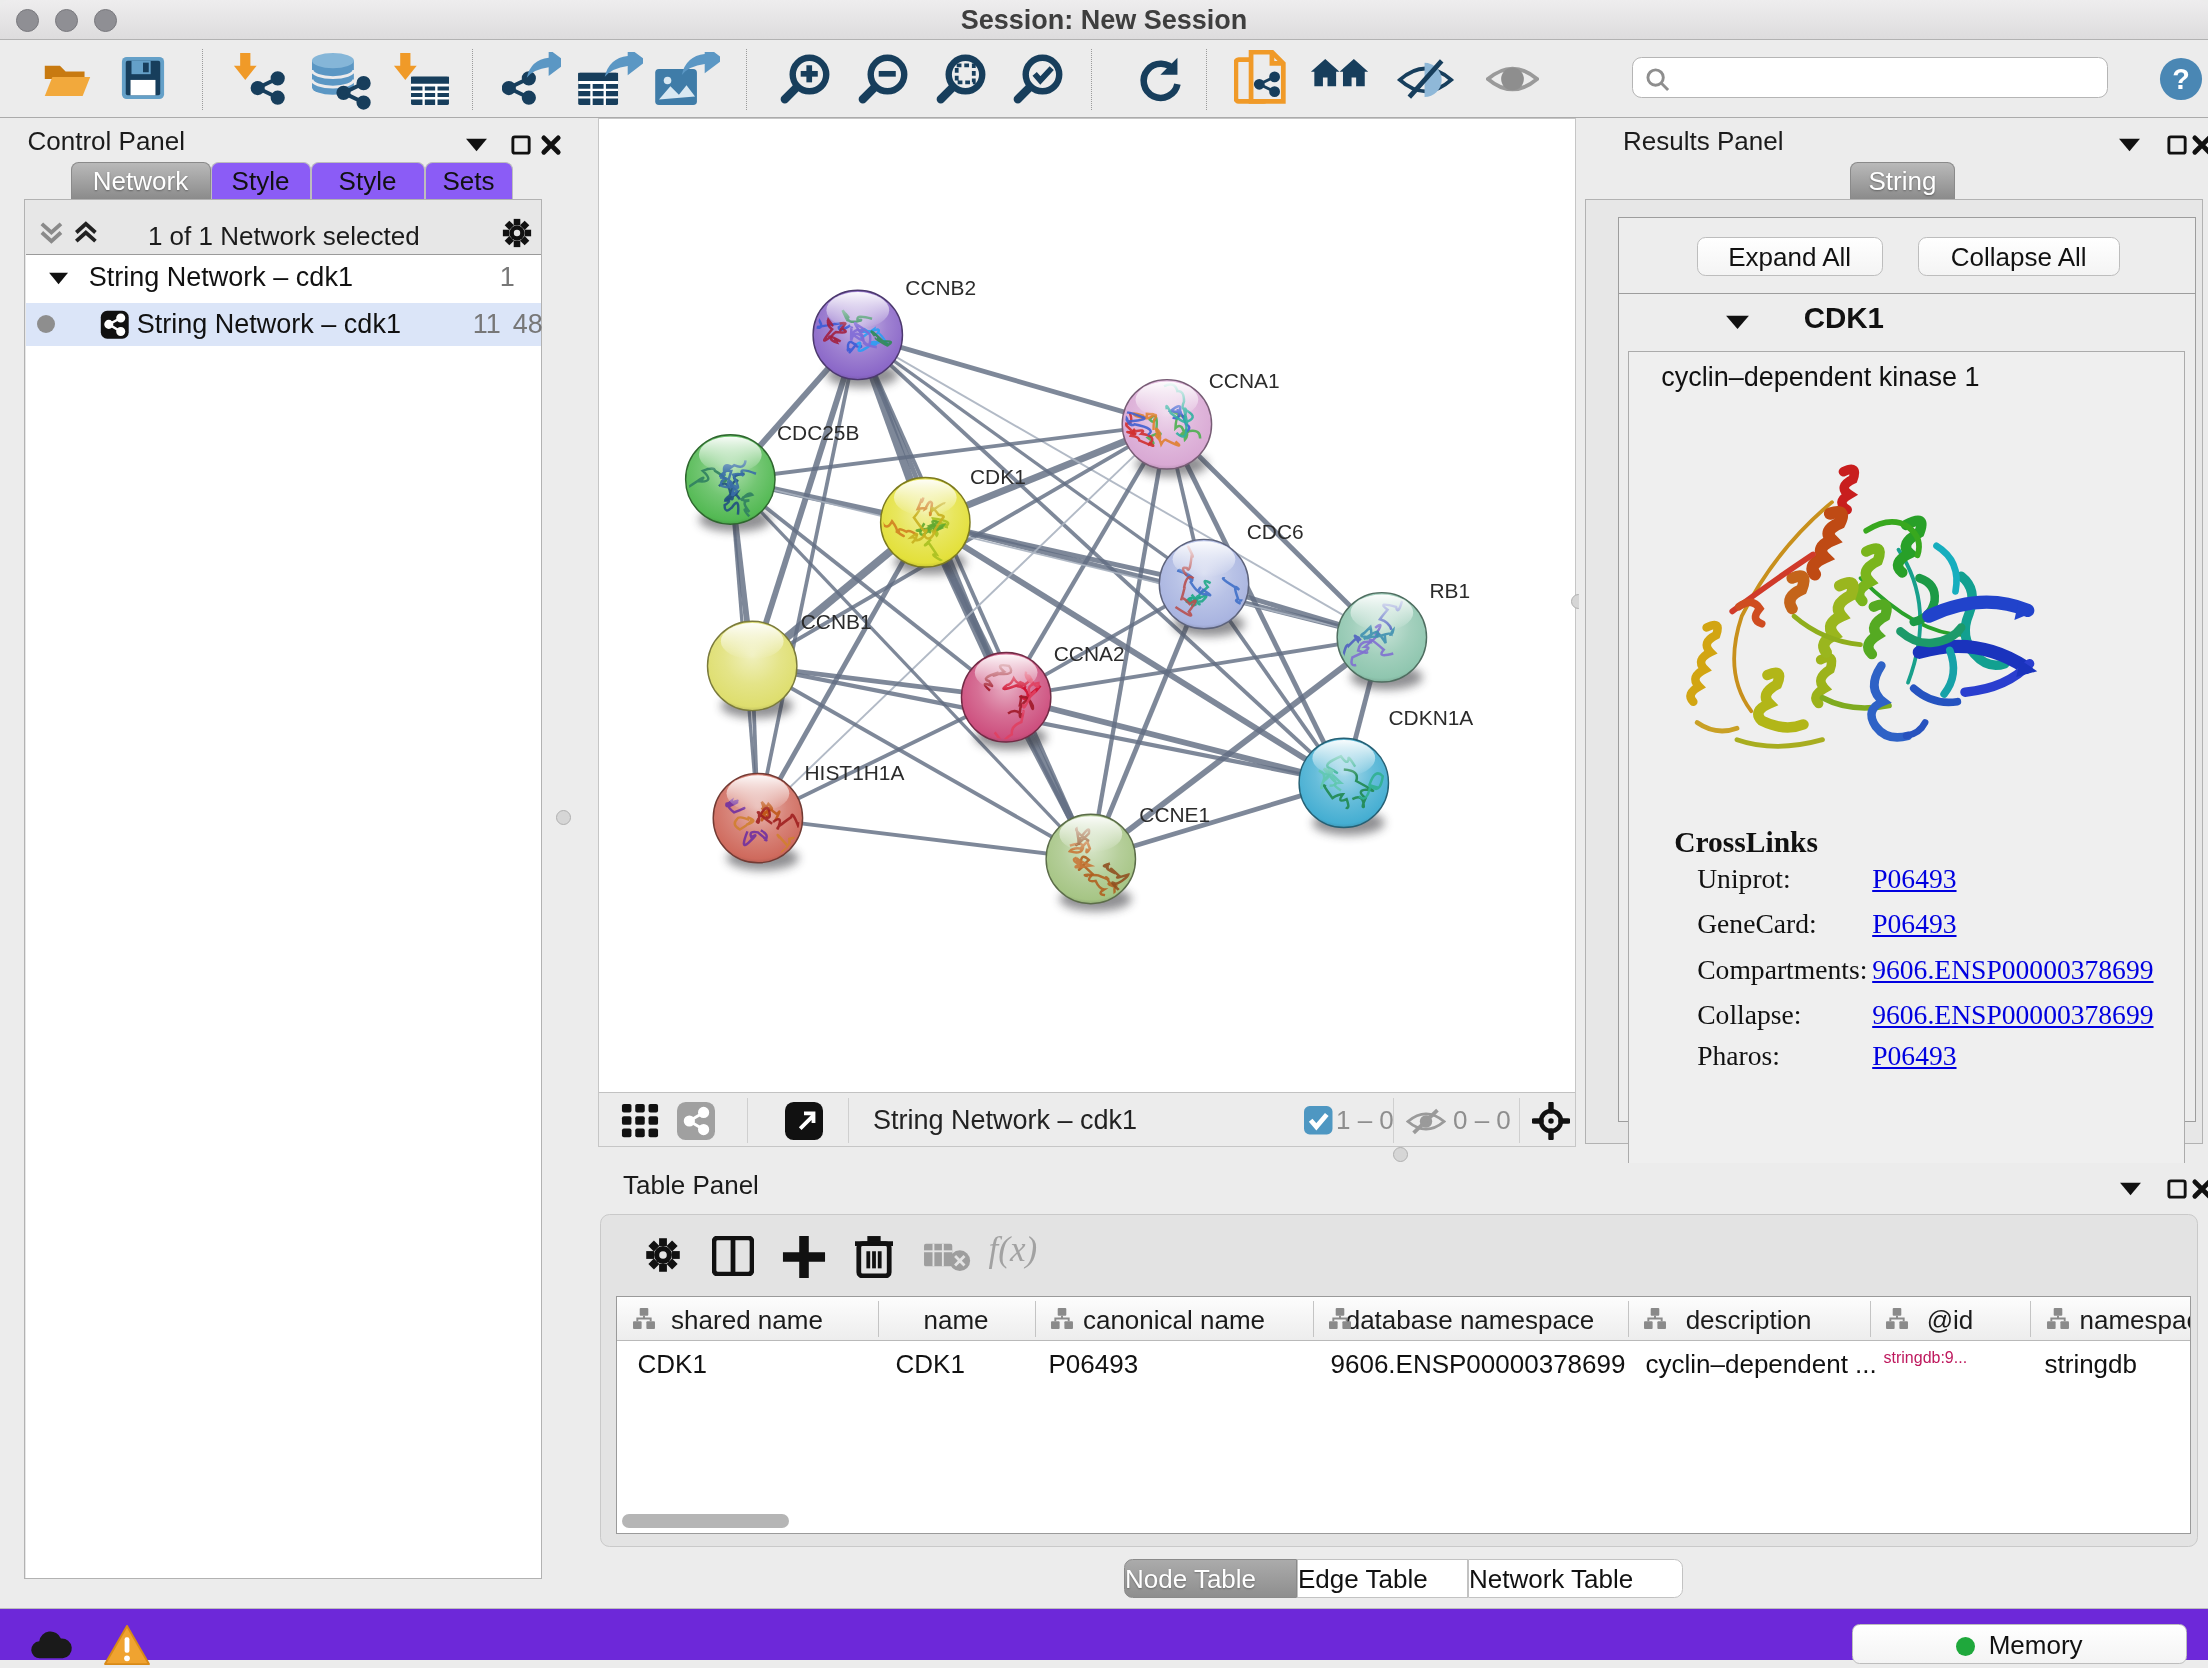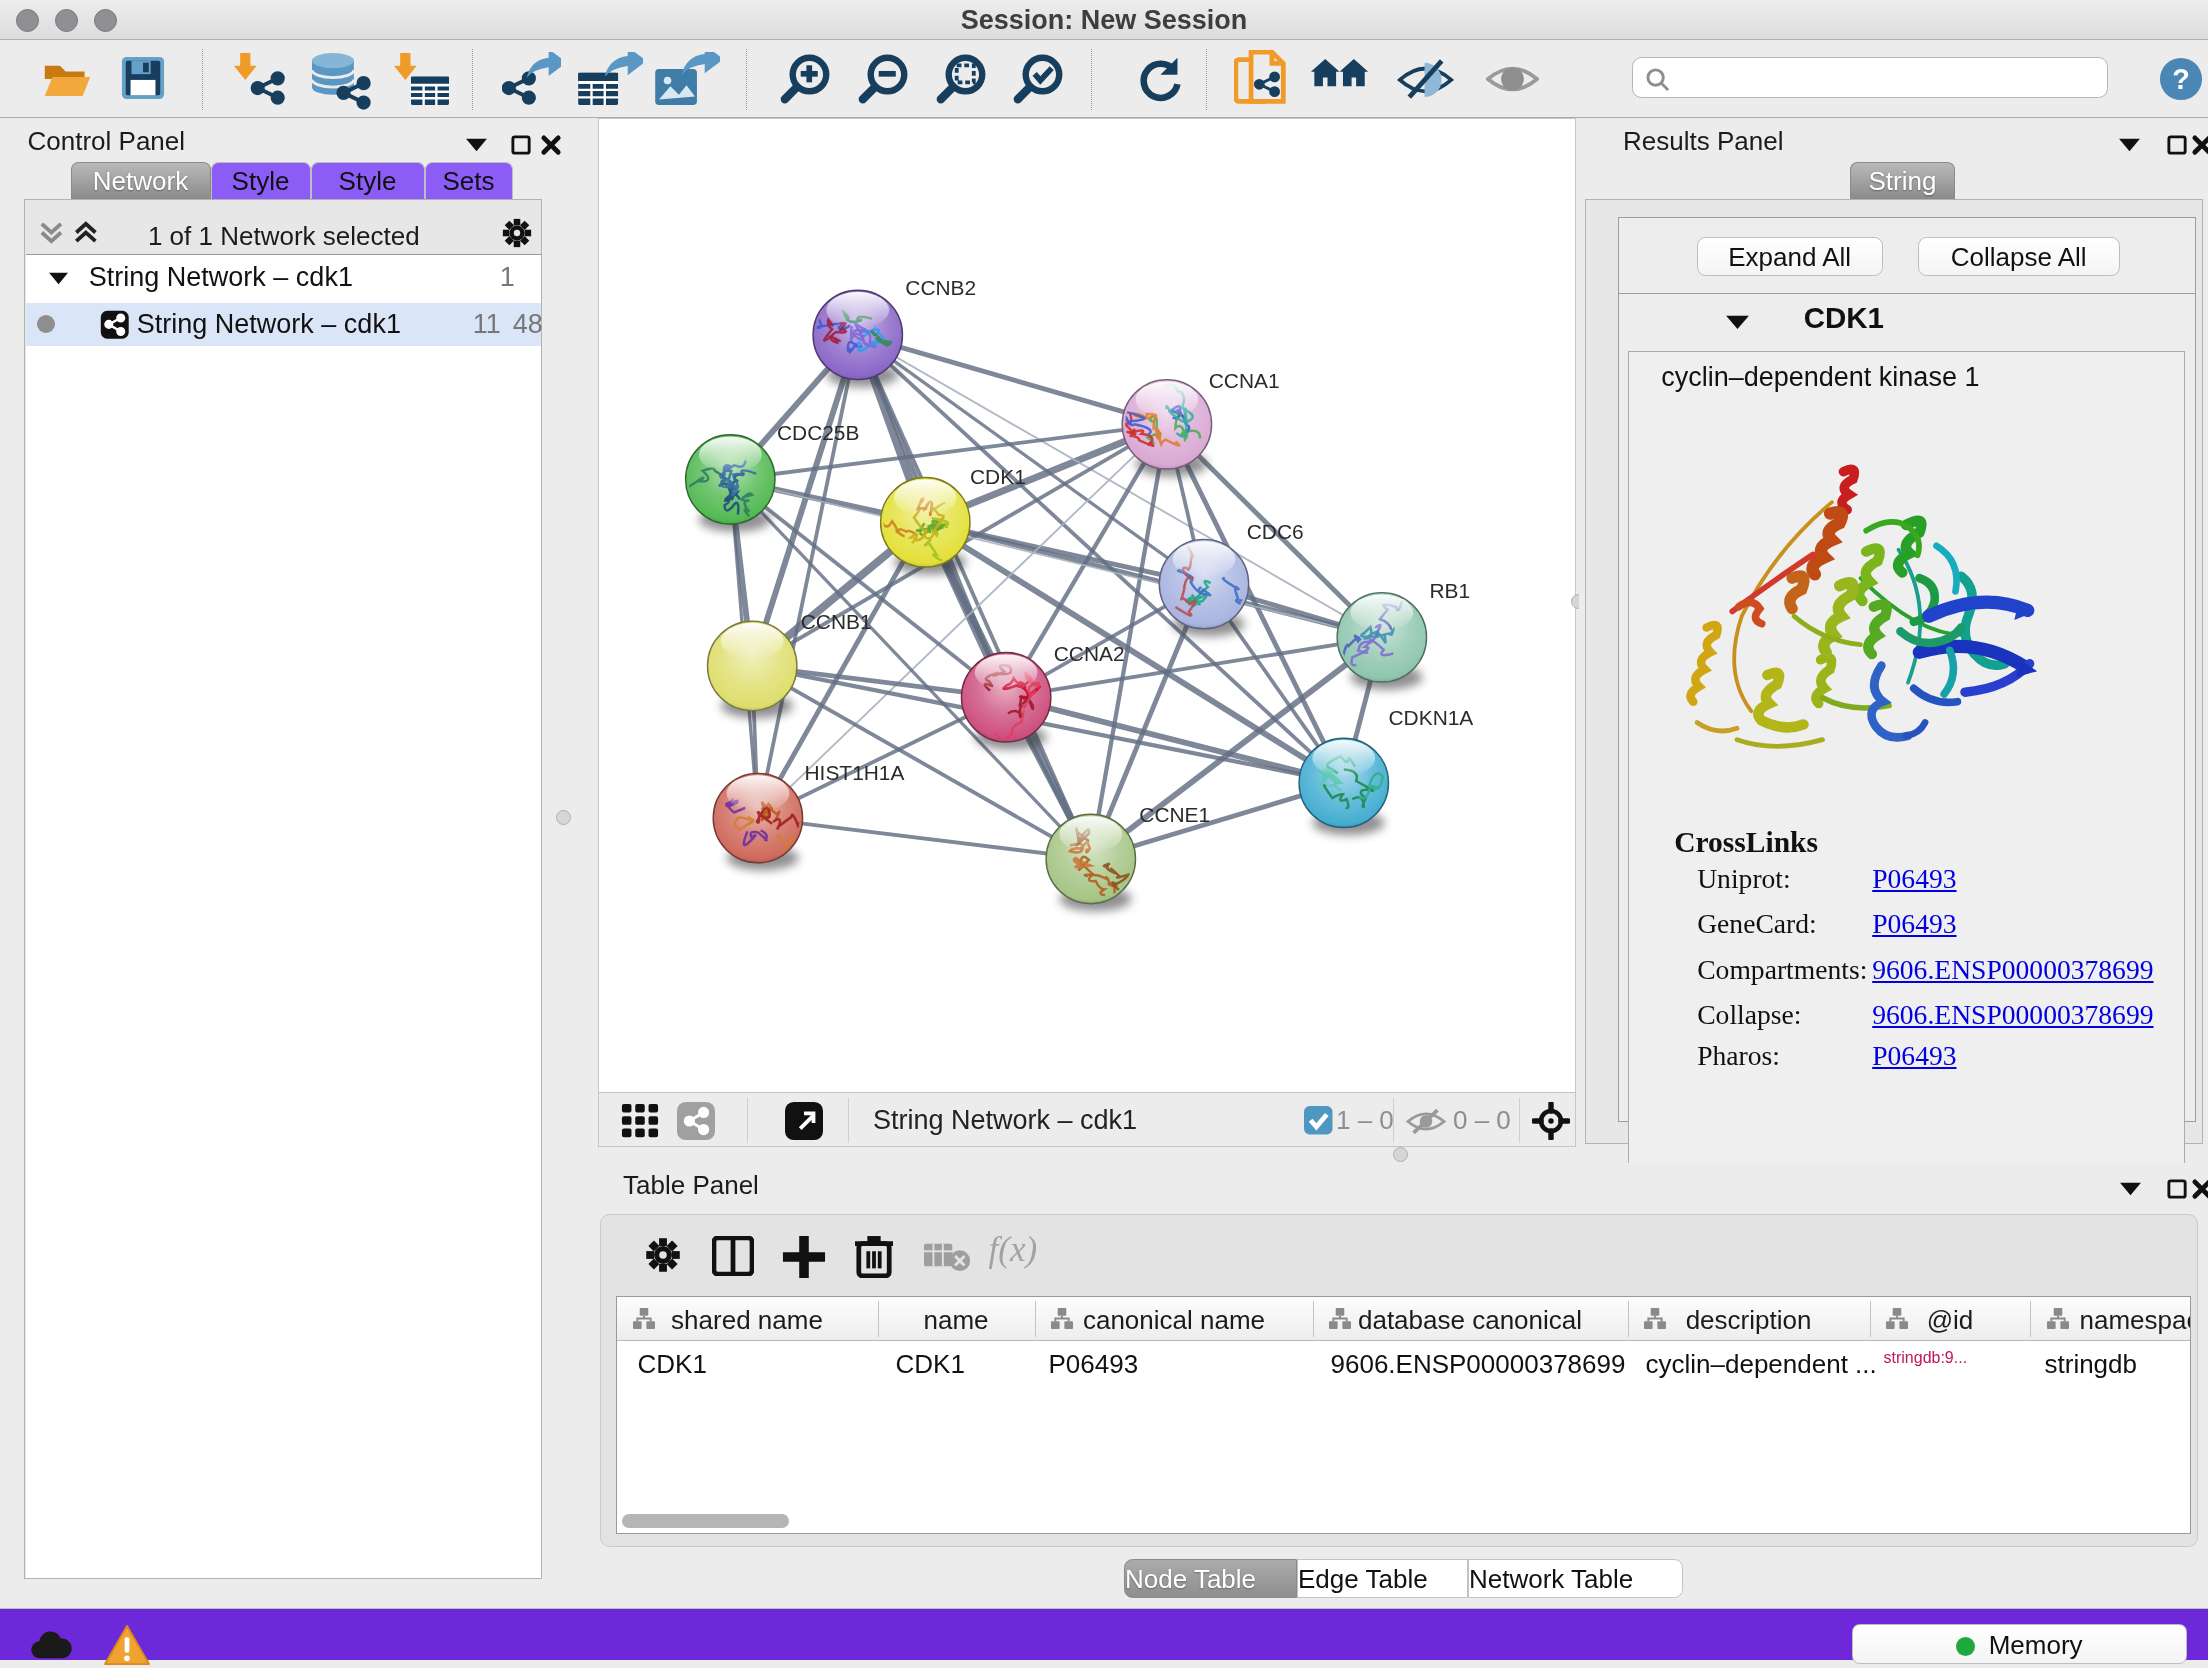--- a/index.html
+++ b/index.html
@@ -734,21 +734,21 @@
         <div class="abs" style="left:418px;top:7.6px;width:279px;text-align:center;font-size:26px;color:#1b1b1b">canonical name</div>
         <svg class="abs" style="left:433px;top:11.4px" width="24" height="21" viewBox="0 0 25 22">
           <g fill="#8a8a8a">
             <rect x="8" y="0" width="9" height="8" rx="1"></rect>
             <rect x="1" y="14" width="9" height="8" rx="1"></rect>
             <rect x="15" y="14" width="9" height="8" rx="1"></rect>
           </g>
           <path d="M12.5,8 v3 M5.5,14 v-3 h14 v3" stroke="#8a8a8a" stroke-width="2" fill="none"></path>
         </svg>
         <div class="abs" style="left:1011px;top:3.8px;height:36px;border-left:1px solid #c4c4c4"></div>
-        <div class="abs" style="left:696px;top:7.6px;width:315px;text-align:center;font-size:26px;color:#1b1b1b">database canonical</div>
+        <div class="abs" style="left:696px;top:7.6px;width:315px;text-align:center;font-size:26px;color:#1b1b1b">database namespace</div>
         <svg class="abs" style="left:711px;top:11.4px" width="24" height="21" viewBox="0 0 25 22">
           <g fill="#8a8a8a">
             <rect x="8" y="0" width="9" height="8" rx="1"></rect>
             <rect x="1" y="14" width="9" height="8" rx="1"></rect>
             <rect x="15" y="14" width="9" height="8" rx="1"></rect>
           </g>
           <path d="M12.5,8 v3 M5.5,14 v-3 h14 v3" stroke="#8a8a8a" stroke-width="2" fill="none"></path>
         </svg>
         <div class="abs" style="left:1253px;top:3.8px;height:36px;border-left:1px solid #c4c4c4"></div>
         <div class="abs" style="left:1011px;top:7.6px;width:242px;text-align:center;font-size:26px;color:#1b1b1b">description</div>

